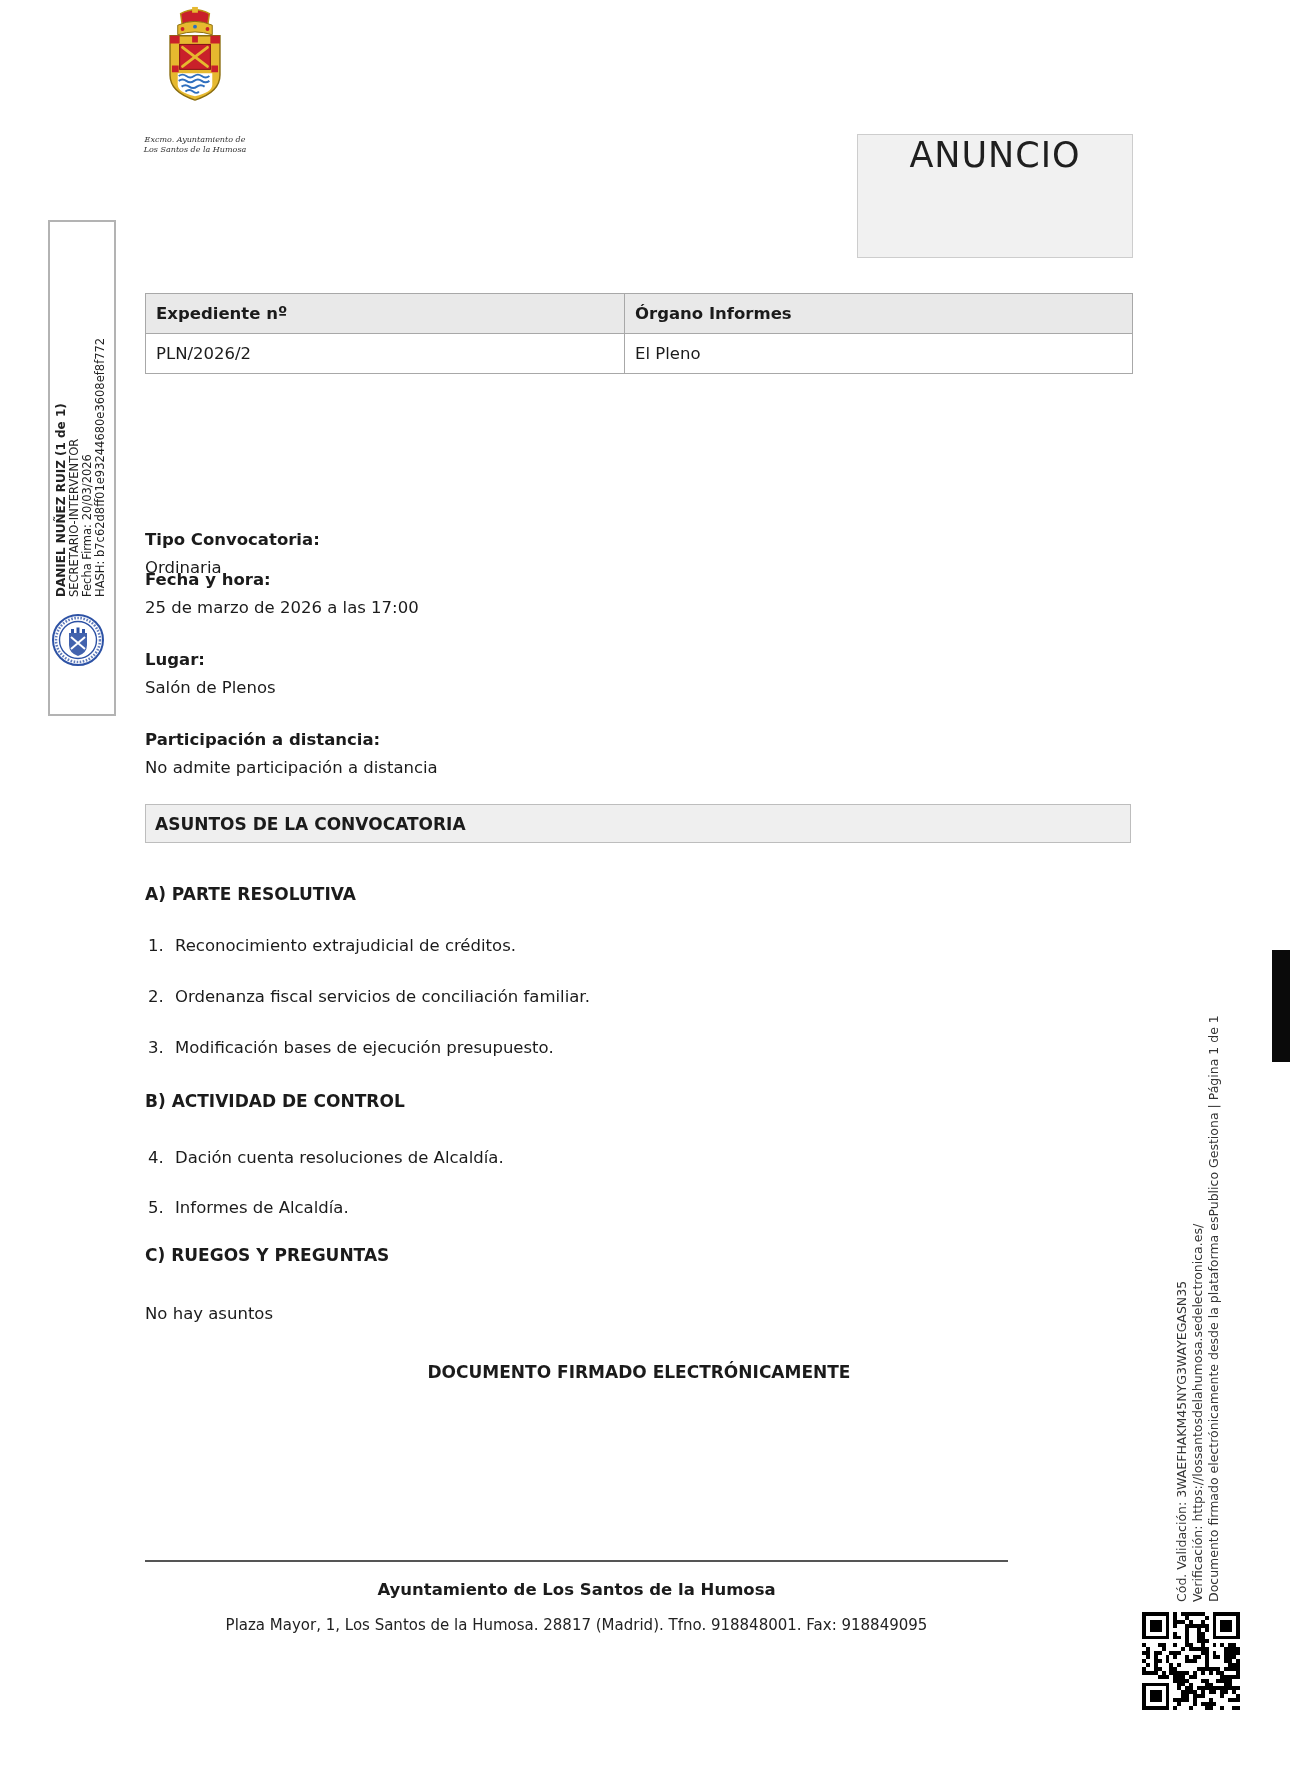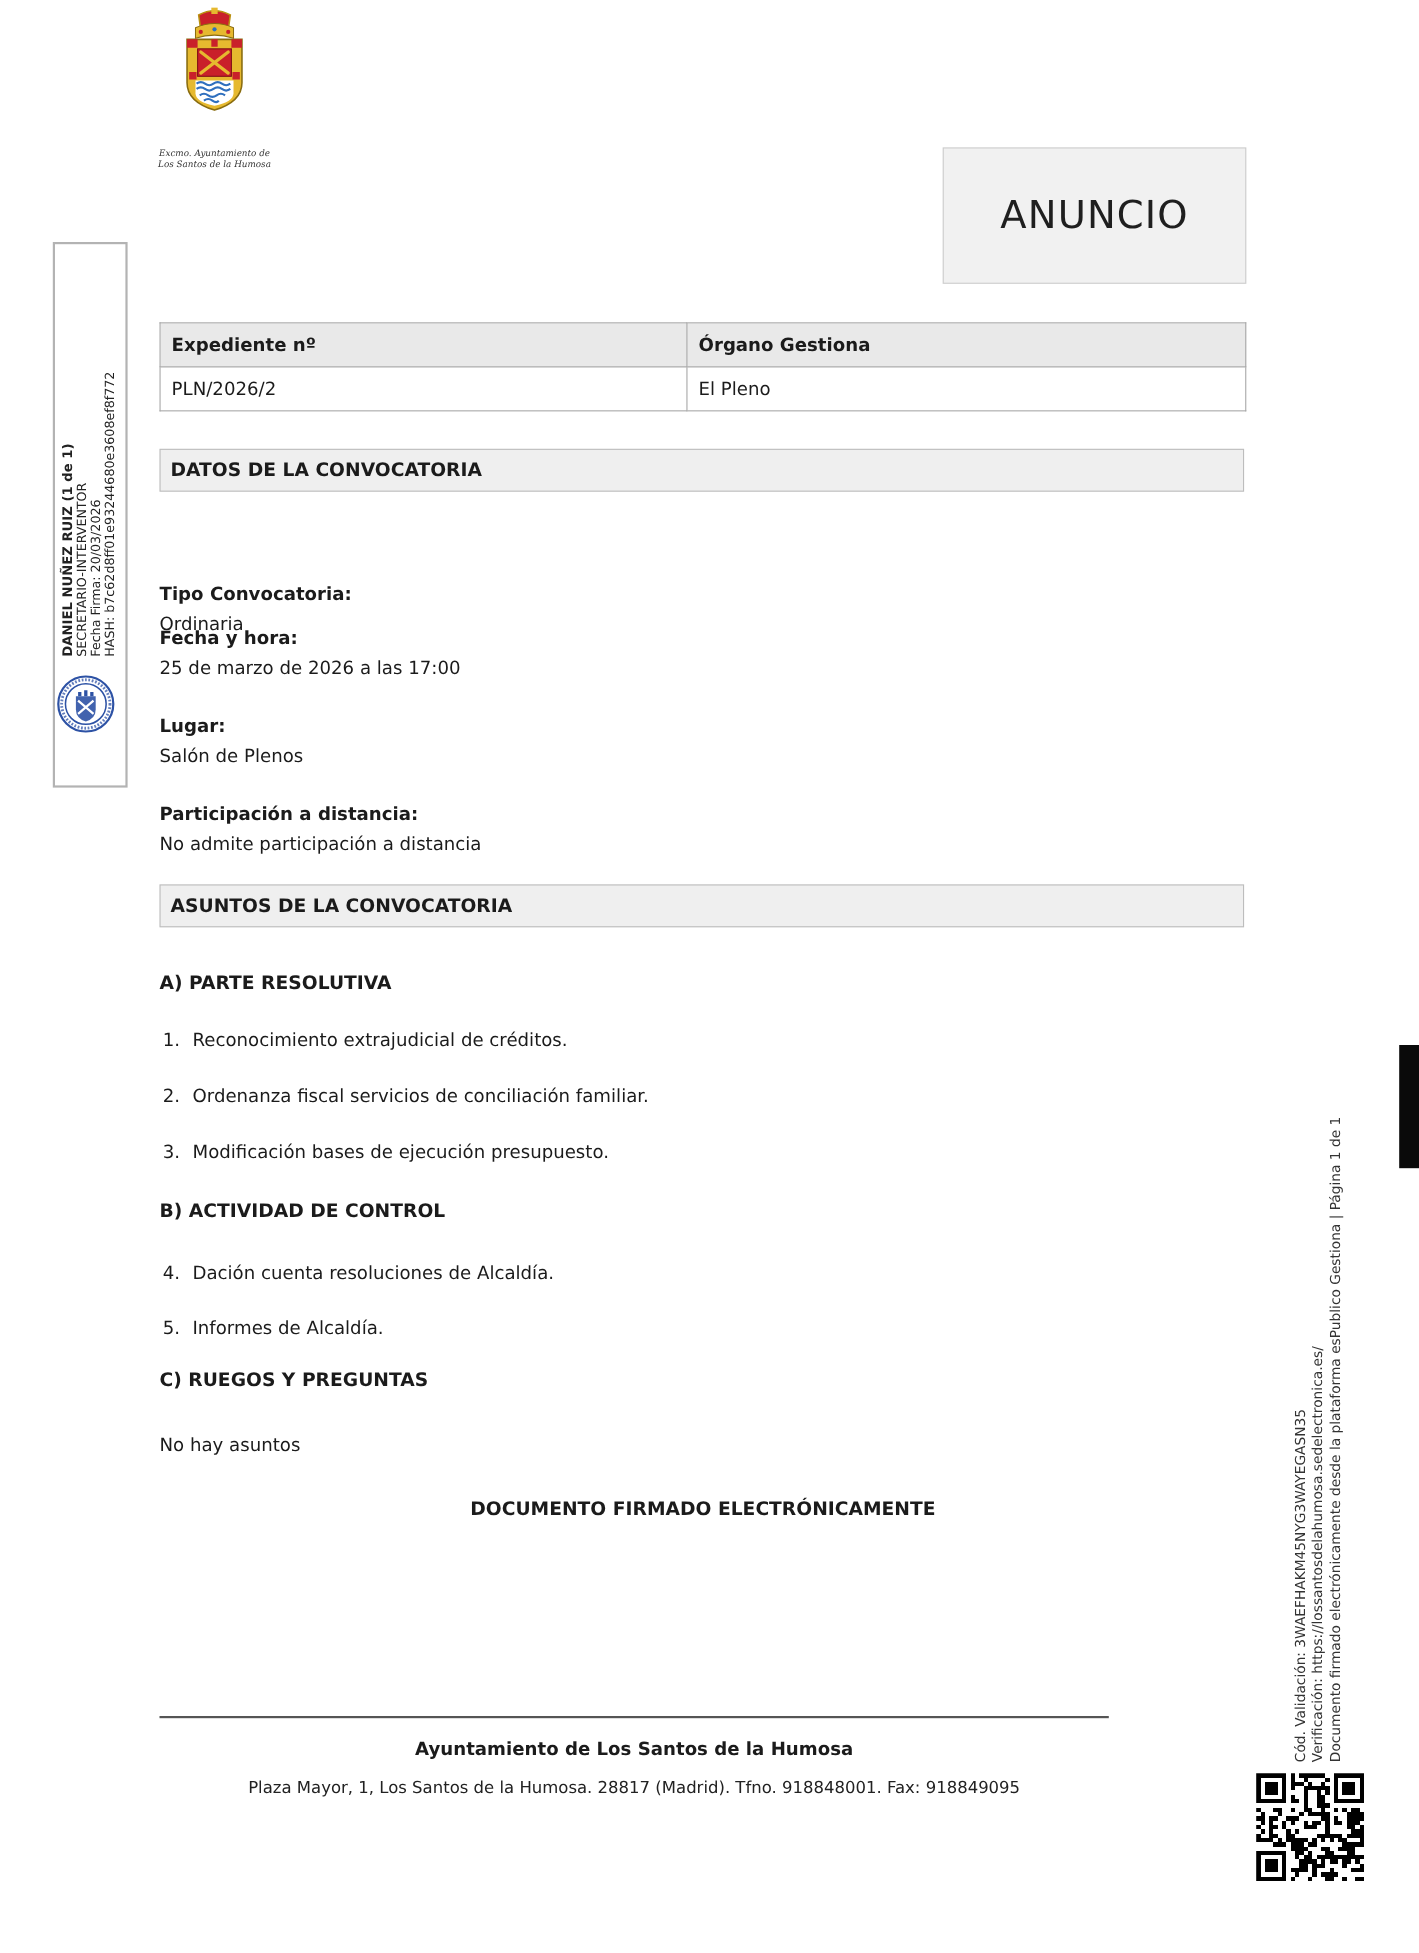--- a/index.html
+++ b/index.html
@@ -7,21 +7,21 @@
         font-family:"DejaVu Sans","Liberation Sans",sans-serif;color:#1b1b1b;}
 
   
   .crest{position:absolute;left:156px;top:6px;width:78px;height:96px;}
   .crest-caption{position:absolute;left:122px;top:103px;width:146px;text-align:center;
         font-family:"DejaVu Serif","Liberation Serif",serif;font-style:italic;
         font-size:8px;line-height:9.5px;color:#333;margin-top:32px;}
 
   
   .anuncio{position:absolute;left:857px;top:134px;width:274px;height:122px;
-        background:#f1f1f1;border:1px solid #cdcdcd;display:flex;align-items:center;justify-content:center;
+        background:#f1f1f1;border:1px solid #cdcdcd;display:flex;align-items:flex-start;justify-content:center;
         font-size:35px;letter-spacing:1px;color:#1f1f1f;}
 
   
   .sig-box{position:absolute;left:48px;top:220px;width:64px;height:492px;
         border:2px solid #b3b3b3;background:#fff;}
   .sig-text{position:absolute;left:55px;top:597px;transform:rotate(-90deg);
         transform-origin:0 0;white-space:nowrap;line-height:13px;font-size:11.5px;color:#222;}
   .sig-text .l1{font-weight:bold;font-size:12px;}
   .seal{position:absolute;left:51px;top:613px;width:54px;height:54px;}
 
@@ -120,32 +120,29 @@
     <circle cx="27" cy="27" r="18.5" fill="none" stroke="#2d52a5" stroke-width="1.4"></circle>
     <path d="M18 20 h18 v12 q0 8 -9 11 q-9 -3 -9 -11 Z" fill="#2d52a5" opacity="0.9"></path>
     <path d="M20 16 h3 v4 h-3 Z M25.5 14.5 h3 v5.5 h-3 Z M31 16 h3 v4 h-3 Z" fill="#2d52a5"></path>
     <path d="M20 24 L34 36 M34 24 L20 36" stroke="#ffffff" stroke-width="2"></path>
   </svg>
 
   <table class="exp-table">
     <tbody>
         <tr class="hdr">
       <td class="c1">Expediente nº</td>
-      <td>Órgano Gestiona</td>
+      <td>Órgano Informes</td>
     </tr>
     <tr>
       <td>PLN/2026/2</td>
       <td>El Pleno</td>
     </tr>
   </tbody>
     </table>
 
-  <div class="sec-bar bar-datos">
-    <span>DATOS DE LA CONVOCATORIA</span>
-  </div>
 
   <div class="field f0">
     <div class="lbl">Tipo Convocatoria:</div>
     <div class="val">Ordinaria</div>
   </div>
   <div class="field f1">
     <div class="lbl">Fecha y hora:</div>
     <div class="val">25 de marzo de 2026 a las 17:00</div>
   </div>
   <div class="field f2">

